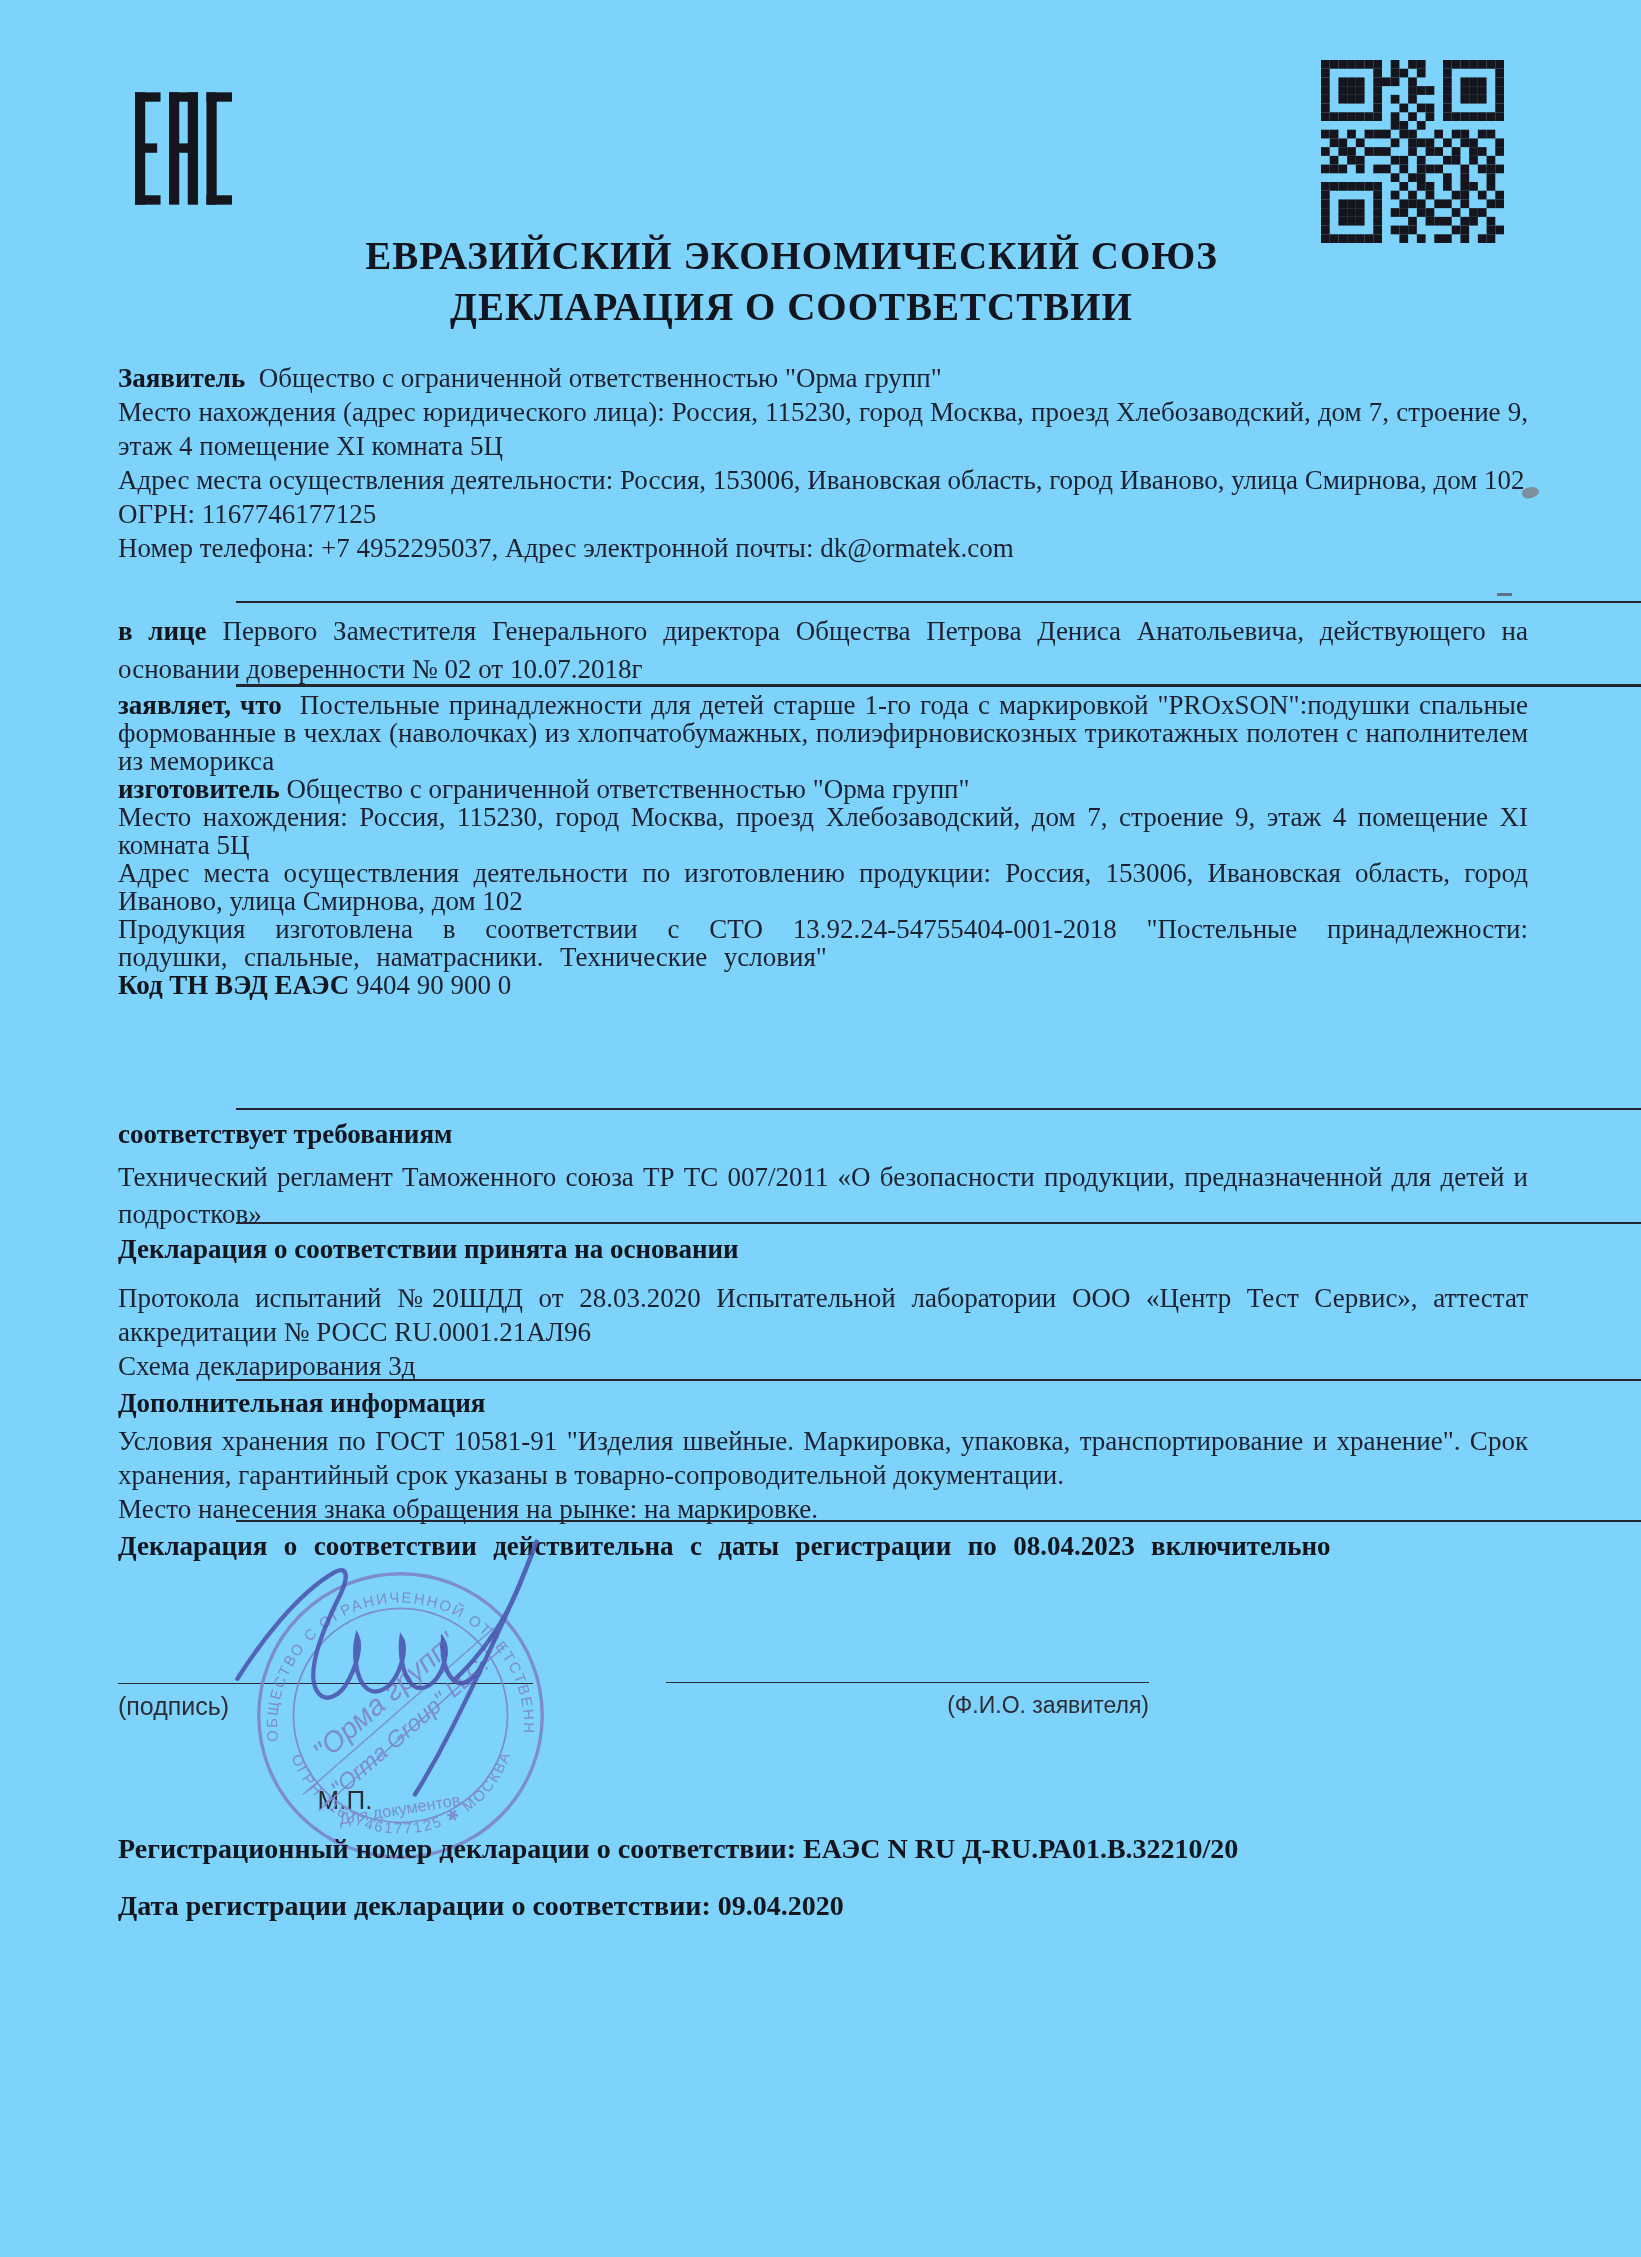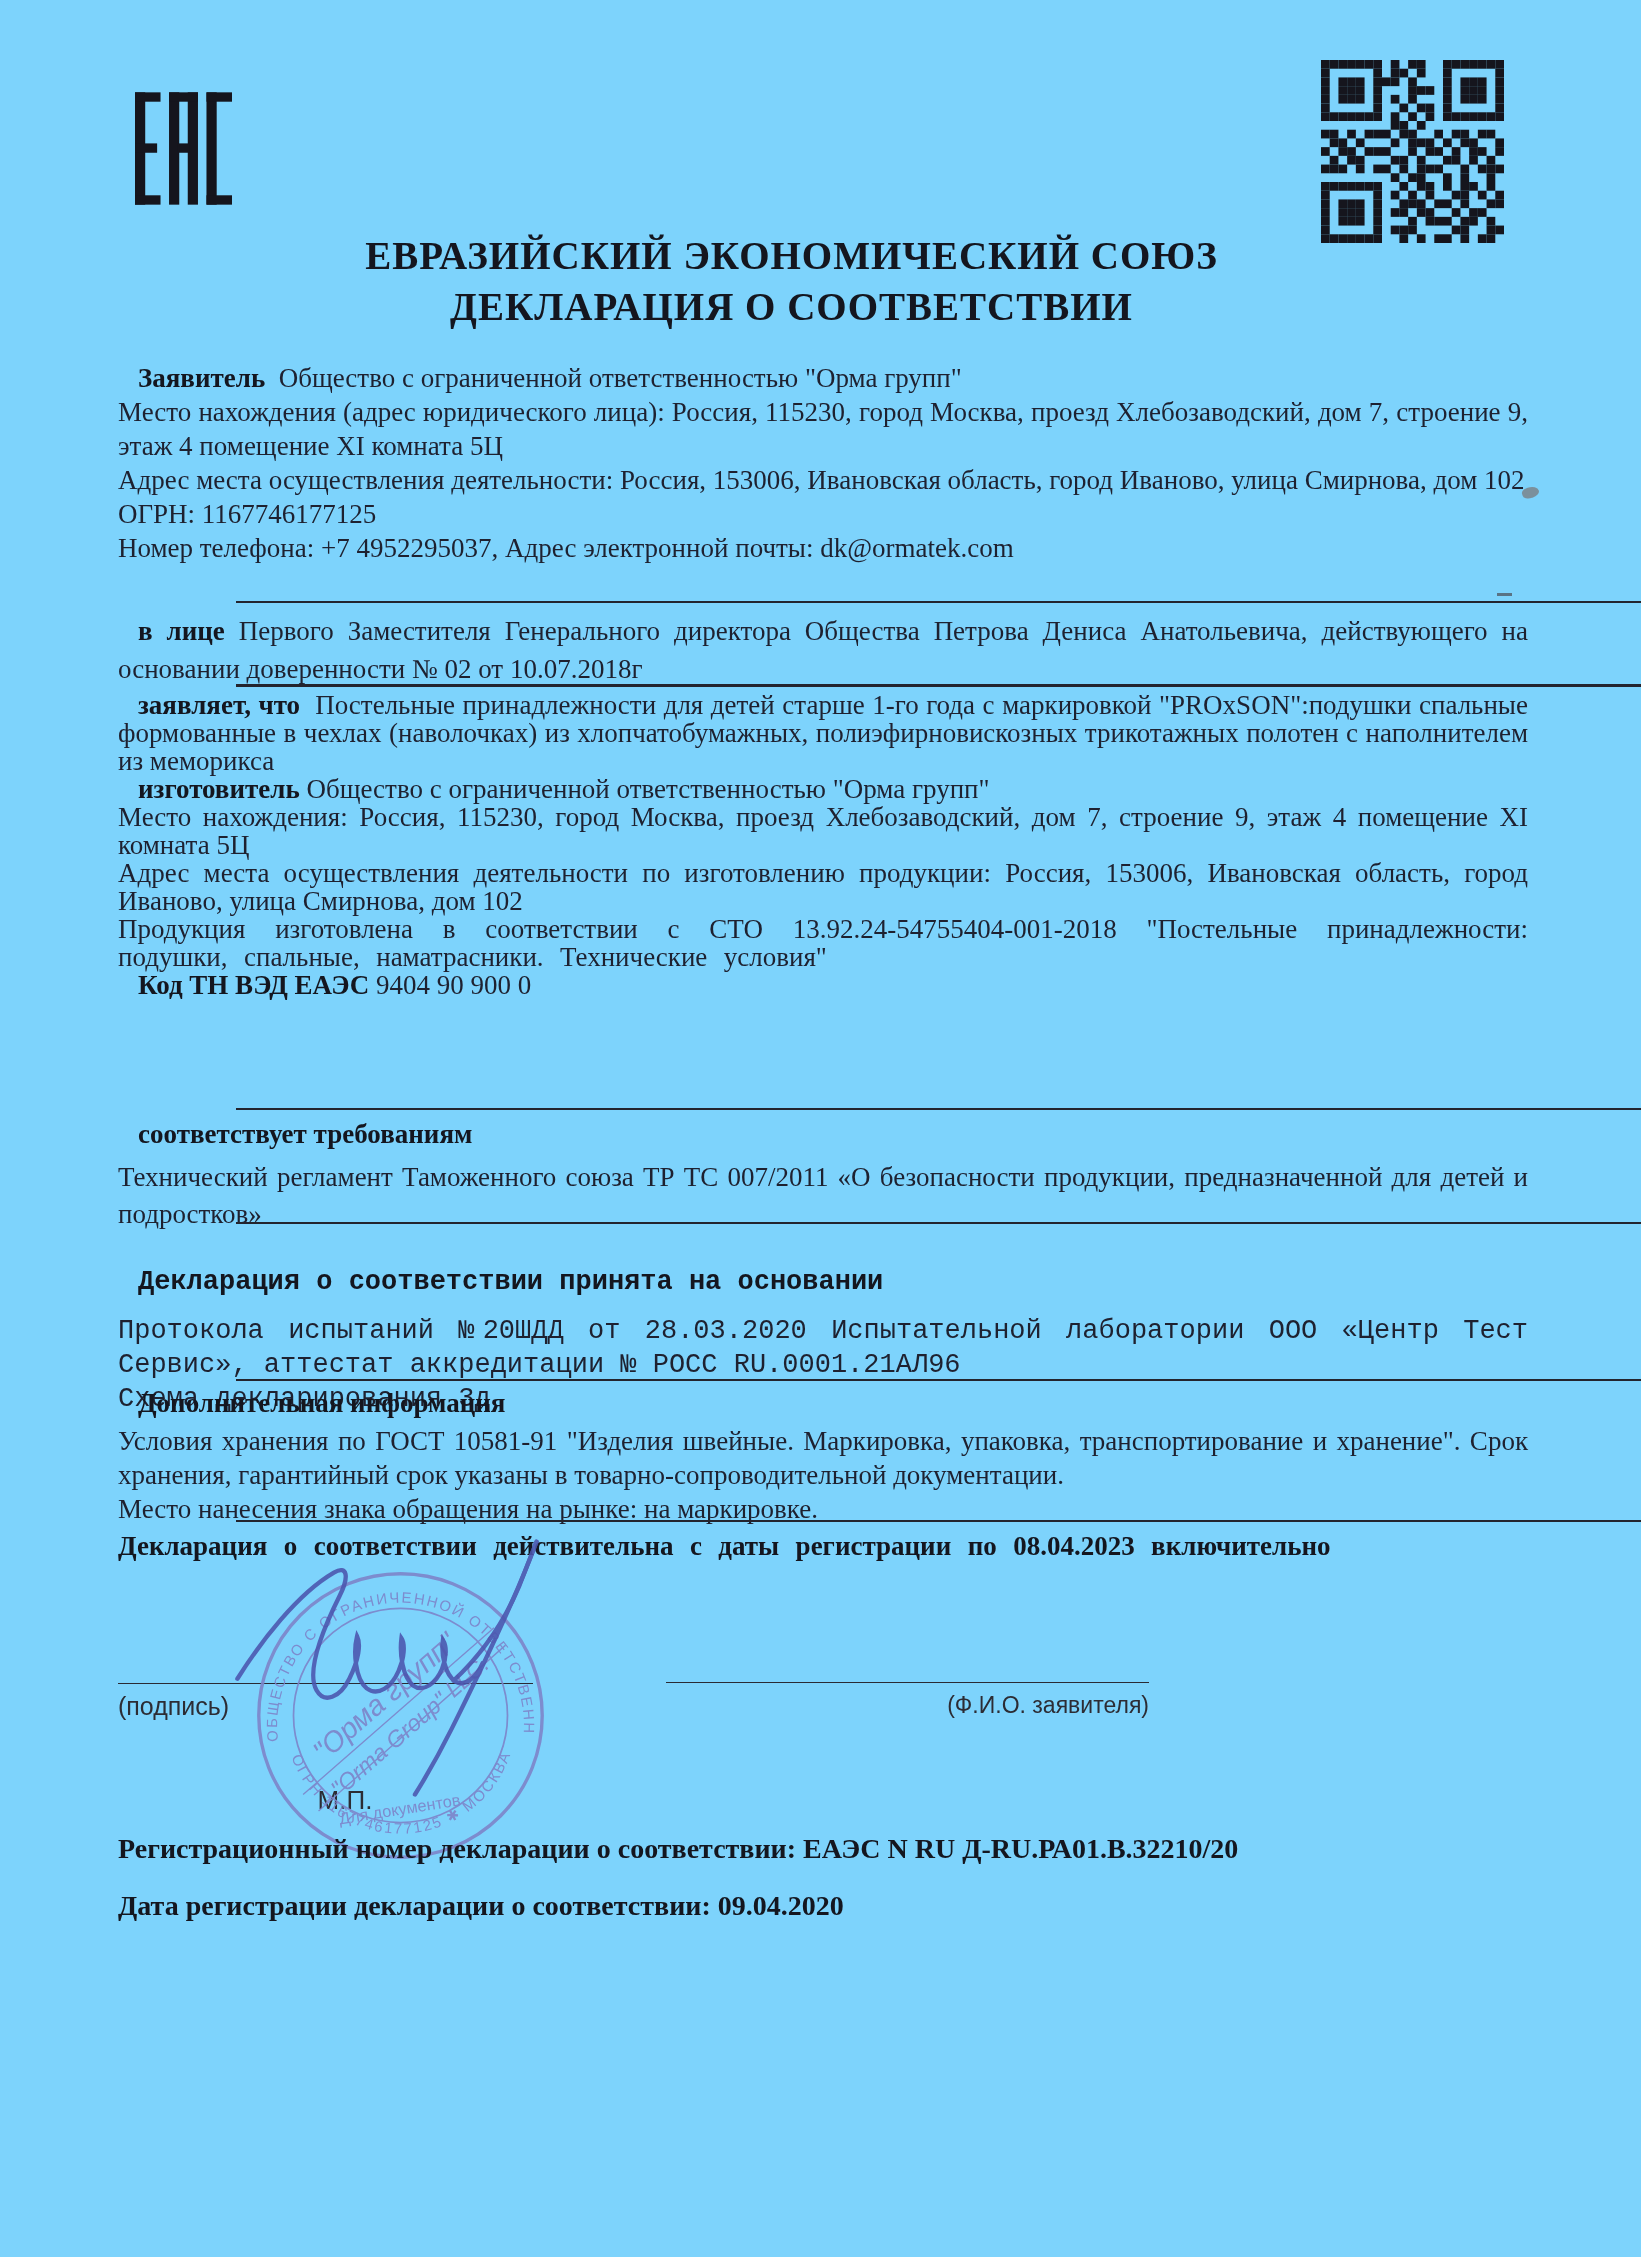--- a/index.html
+++ b/index.html
@@ -8,21 +8,21 @@
   
   .eac-logo{position:absolute;left:135px;top:85px;width:97px;height:127px;}
   .qr{position:absolute;left:1321px;top:60px;width:183px;height:183px;}
   .title{position:absolute;left:164px;top:230px;width:1255px;text-align:center;
          font-weight:bold;font-size:39px;line-height:51px;color:#14161f;letter-spacing:1px;}
   
   .flow{position:absolute;left:118px;top:0;width:1410px;font-size:27px;line-height:35px;}
   .sec{position:absolute;left:0;width:1410px;}
   .sec p{margin:0;}
   .j{text-align:justify;}
-  b{color:#14161f;margin-left:20px;}
+  b{color:#14161f;}
   .rule{position:absolute;left:118px;width:1410px;border-top:2.9px solid #23242e;height:0;}
   .rule.thick{border-top-width:3.9px;}
   .wide{word-spacing:9.7px;}
   
   .sigline{position:absolute;border-top:1.9px solid #2a2a33;height:0;}
   .small-sans{font-family:"Liberation Sans",sans-serif;color:#2c2c34;}
   .stamp{position:absolute;left:253px;top:1568px;width:295px;height:295px;opacity:.92;}
   .autograph{position:absolute;left:193px;top:1526px;width:386px;height:290px;}
   .regline{position:absolute;left:118px;font-weight:bold;font-size:28px;color:#14161f;}
   .smudge{position:absolute;left:1522px;top:487px;width:17.4px;height:10.6px;background:#7a5a4c;
@@ -327,21 +327,21 @@
       <p><b>Код ТН ВЭД ЕАЭС</b> <span>9404 90 900 0</span></p>
     </div>
     <div class="rule" style="top:1108px;"></div>
 
     <div class="sec" style="top:1116px;line-height:37px;">
       <p style="margin-bottom:5.8px;"><b>соответствует требованиям</b></p>
       <p class="j">Технический регламент Таможенного союза ТР ТС 007/2011 «О безопасности продукции, предназначенной для детей и подростков»</p>
     </div>
     <div class="rule" style="top:1222px;"></div>
 
-    <div class="sec" style="top:1265px;line-height:34px;font-family:Liberation Mono, monospace;">
+    <div class="sec" style="top:1232px;line-height:34px;">
       <p style="margin-bottom:15.4px;"><b>Декларация о соответствии принята на основании</b></p>
       <p class="j">Протокола испытаний №20ШДД от 28.03.2020 Испытательной лаборатории ООО «Центр Тест Сервис», аттестат аккредитации № РОСС RU.0001.21АЛ96</p>
       <p>Схема декларирования 3д</p>
     </div>
     <div class="rule" style="top:1379px;"></div>
 
     <div class="sec" style="top:1386px;line-height:34px;">
       <p style="margin-bottom:3.9px;"><b>Дополнительная информация</b></p>
       <p class="j">Условия хранения по ГОСТ 10581-91 "Изделия швейные. Маркировка, упаковка, транспортирование и хранение". Срок хранения, гарантийный срок указаны в товарно-сопроводительной документации.</p>
       <p>Место нанесения знака обращения на рынке: на маркировке.</p>

